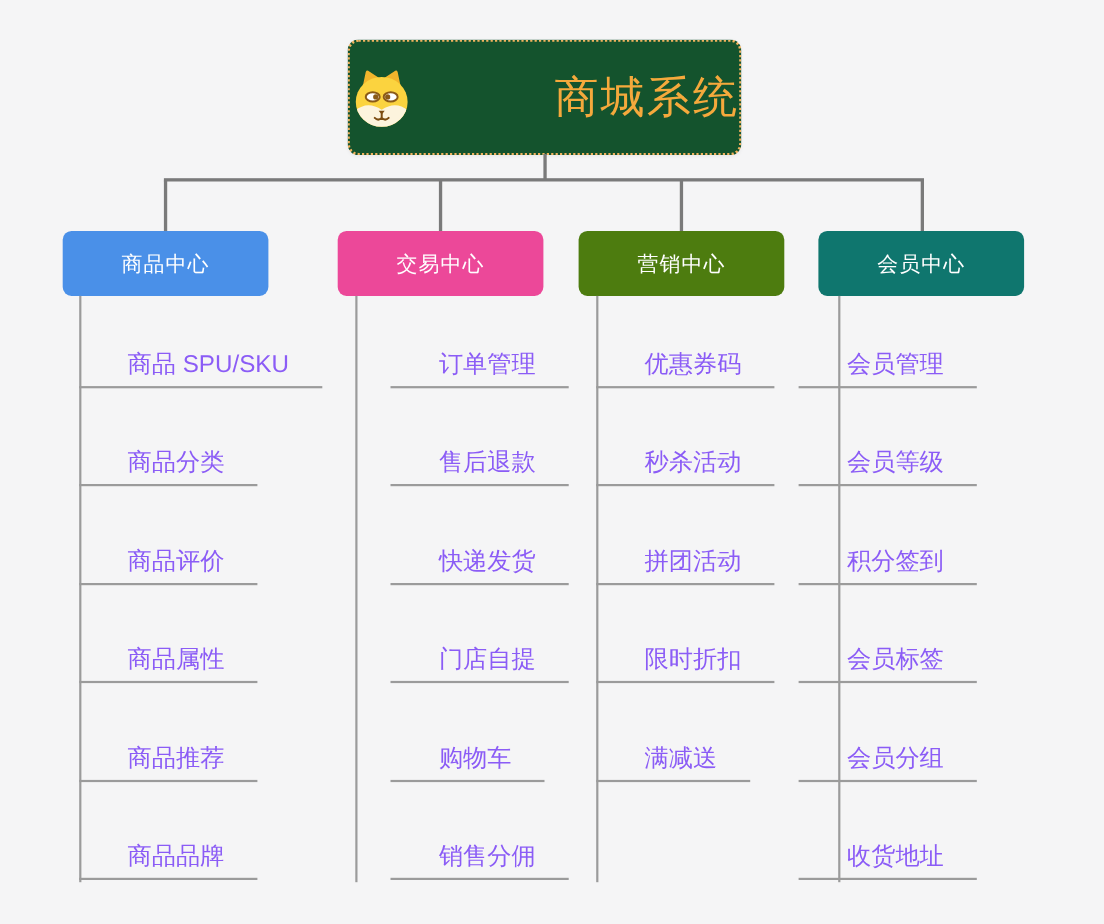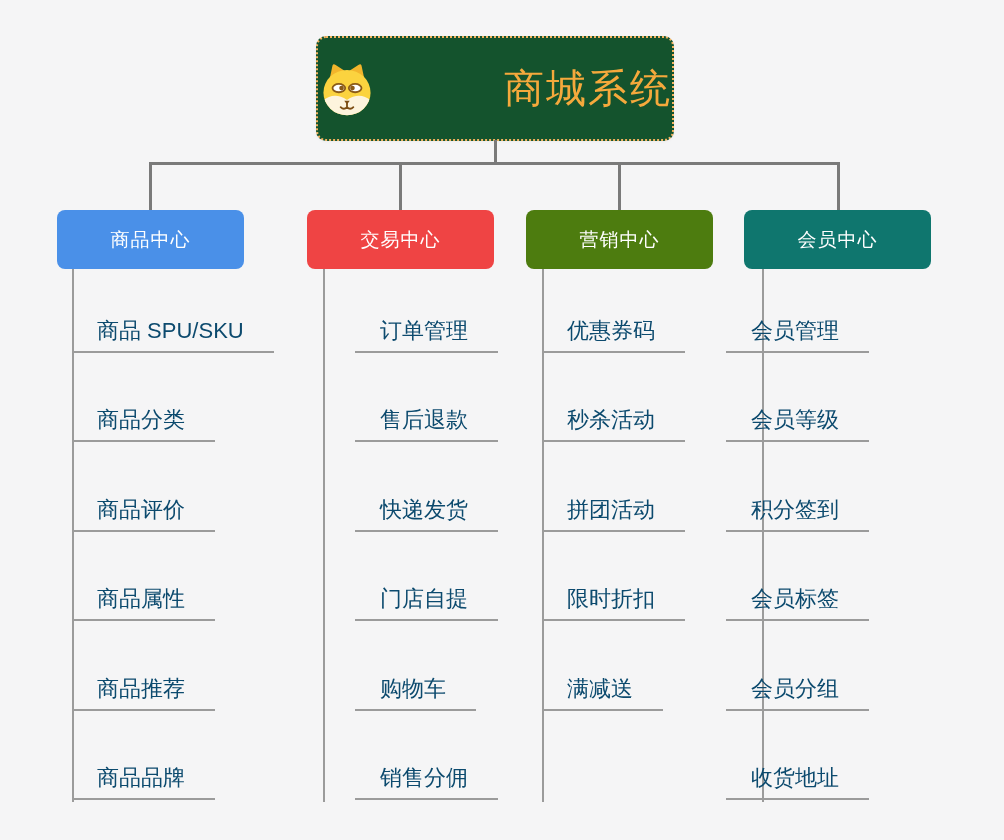--- a/index.html
+++ b/index.html
@@ -40,22 +40,22 @@
   .vline { position:absolute; top:269px; width:2px; height:533px; background:#9b9b9b; }
   .vline.v0{ left:72px; } .vline.v1{ left:323px; }
   .vline.v2{ left:542px; } .vline.v3{ left:762px; }
 
   .col { position:absolute; top:263px; list-style:none;
          display:flex; flex-direction:column; align-items:flex-start; }
   .col.c0{ left:72px; } .col.c1{ left:323px;margin-left:32px; }
   .col.c2{ left:542px; } .col.c3{ left:726px; }
   .col li {
     height:89.5px; display:flex; align-items:flex-end;
-    padding:0 30px 5px 25px; border-bottom:2px solid #9b9b9b;
-    font-size:22px; color:#0c4a6e; white-space:nowrap;
+    padding:0 30px 5px 44px; border-bottom:2px solid #9b9b9b;
+    font-size:22px; color:#8b5cf6; white-space:nowrap;
   }
 </style>
 </head>
 <body>
 
 <div class="canvas">
 
   <div class="root-node" style="border-color: rgb(243, 179, 95);">
     <span class="dog">
       <svg viewBox="0 0 64 64" width="58" height="58" aria-hidden="true">
@@ -80,21 +80,21 @@
   </div>
 
   <div class="cline stem"></div>
   <div class="cline hbar"></div>
   <div class="cline drop d0"></div>
   <div class="cline drop d1"></div>
   <div class="cline drop d2"></div>
   <div class="cline drop d3"></div>
 
   <div class="branch b0" style="background: rgb(74, 144, 232);">商品中心</div>
-  <div class="branch b1" style="background: #ef4444;">交易中心</div>
+  <div class="branch b1" style="background: #ec4899;">交易中心</div>
   <div class="branch b2" style="background: #4d7c0f;">营销中心</div>
   <div class="branch b3" style="background: #0f766e;">会员中心</div>
 
   <div class="vline v0"></div>
   <div class="vline v1"></div>
   <div class="vline v2"></div>
   <div class="vline v3"></div>
 
   <ul class="col c0">
     <li>商品 SPU/SKU</li>

